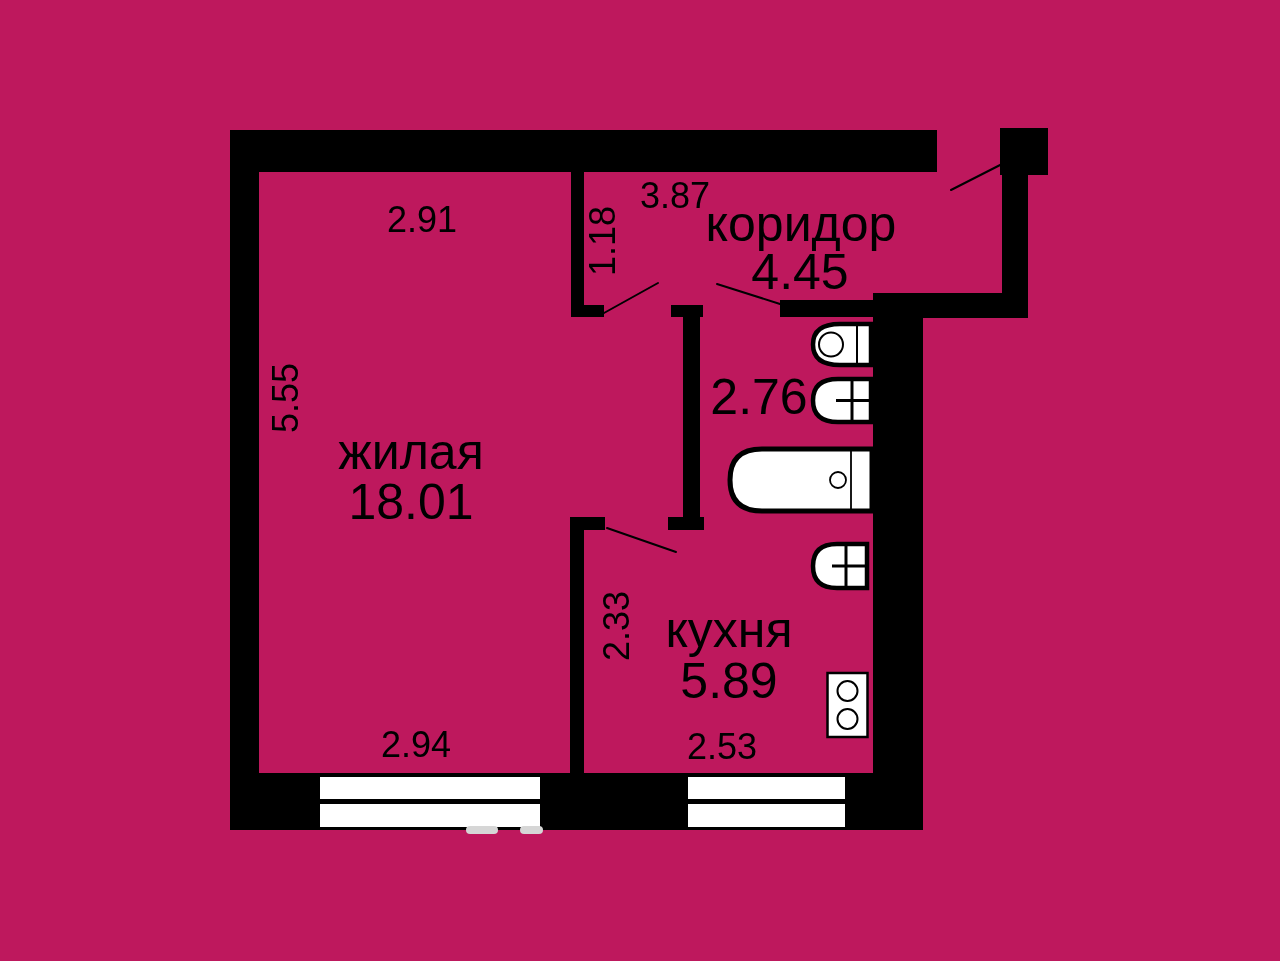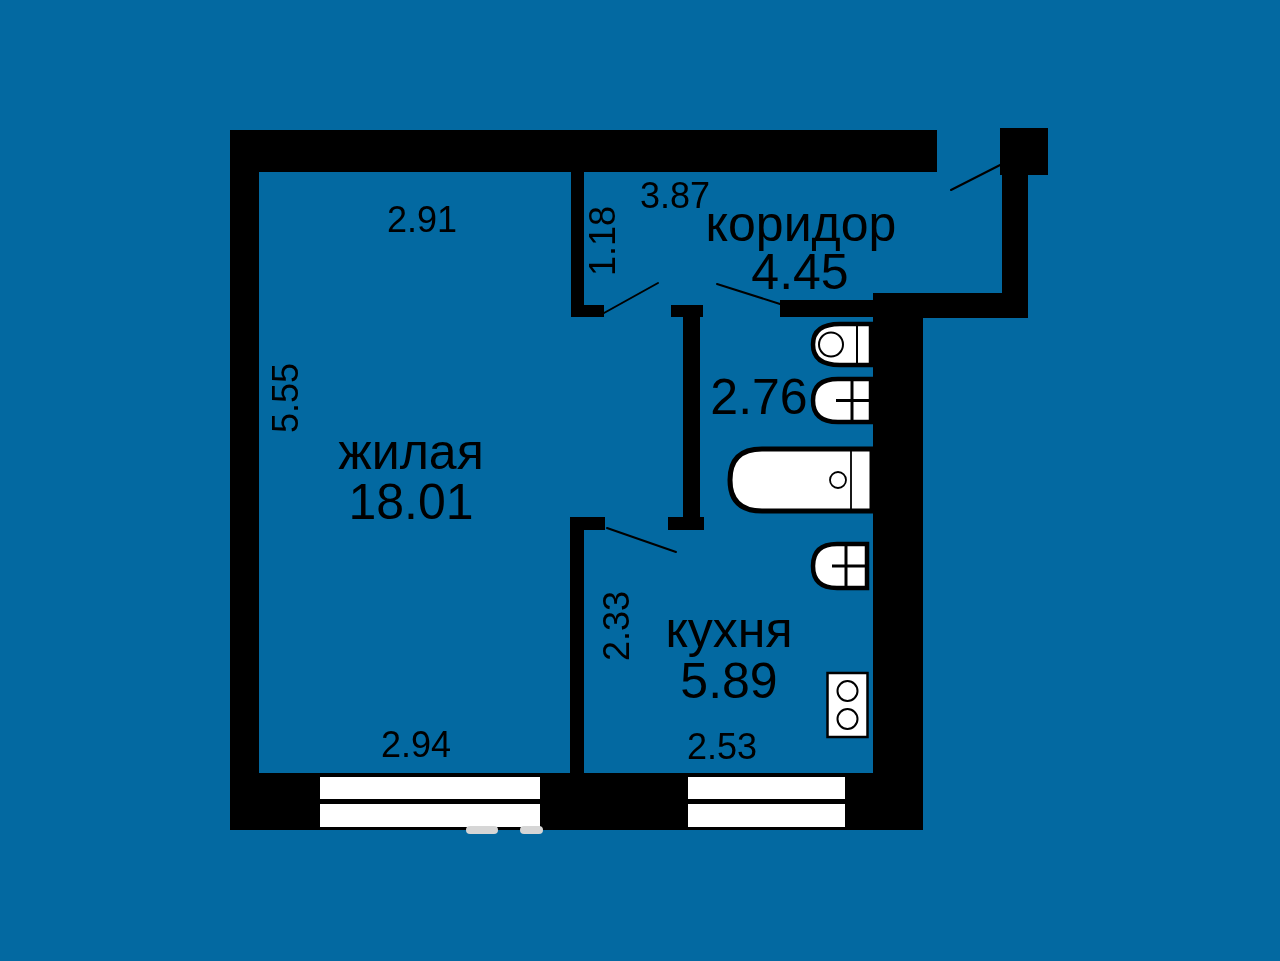--- a/index.html
+++ b/index.html
@@ -4,21 +4,21 @@
 <style>
   html, body {
     margin: 0;
     padding: 0;
     background: #ffffff;
   }
   .canvas {
     position: relative;
     width: 1280px;
     height: 961px;
-    background: #0369a1;
+    background: #be185d;
     overflow: hidden;
     font-family: "Liberation Sans", "DejaVu Sans", sans-serif;
   }
   svg { display: block; }
   .room-label {
     font-size: 50px;
     fill: #000000;
     font-family: "Liberation Sans", "DejaVu Sans", sans-serif;
   }
   .dim-label {

